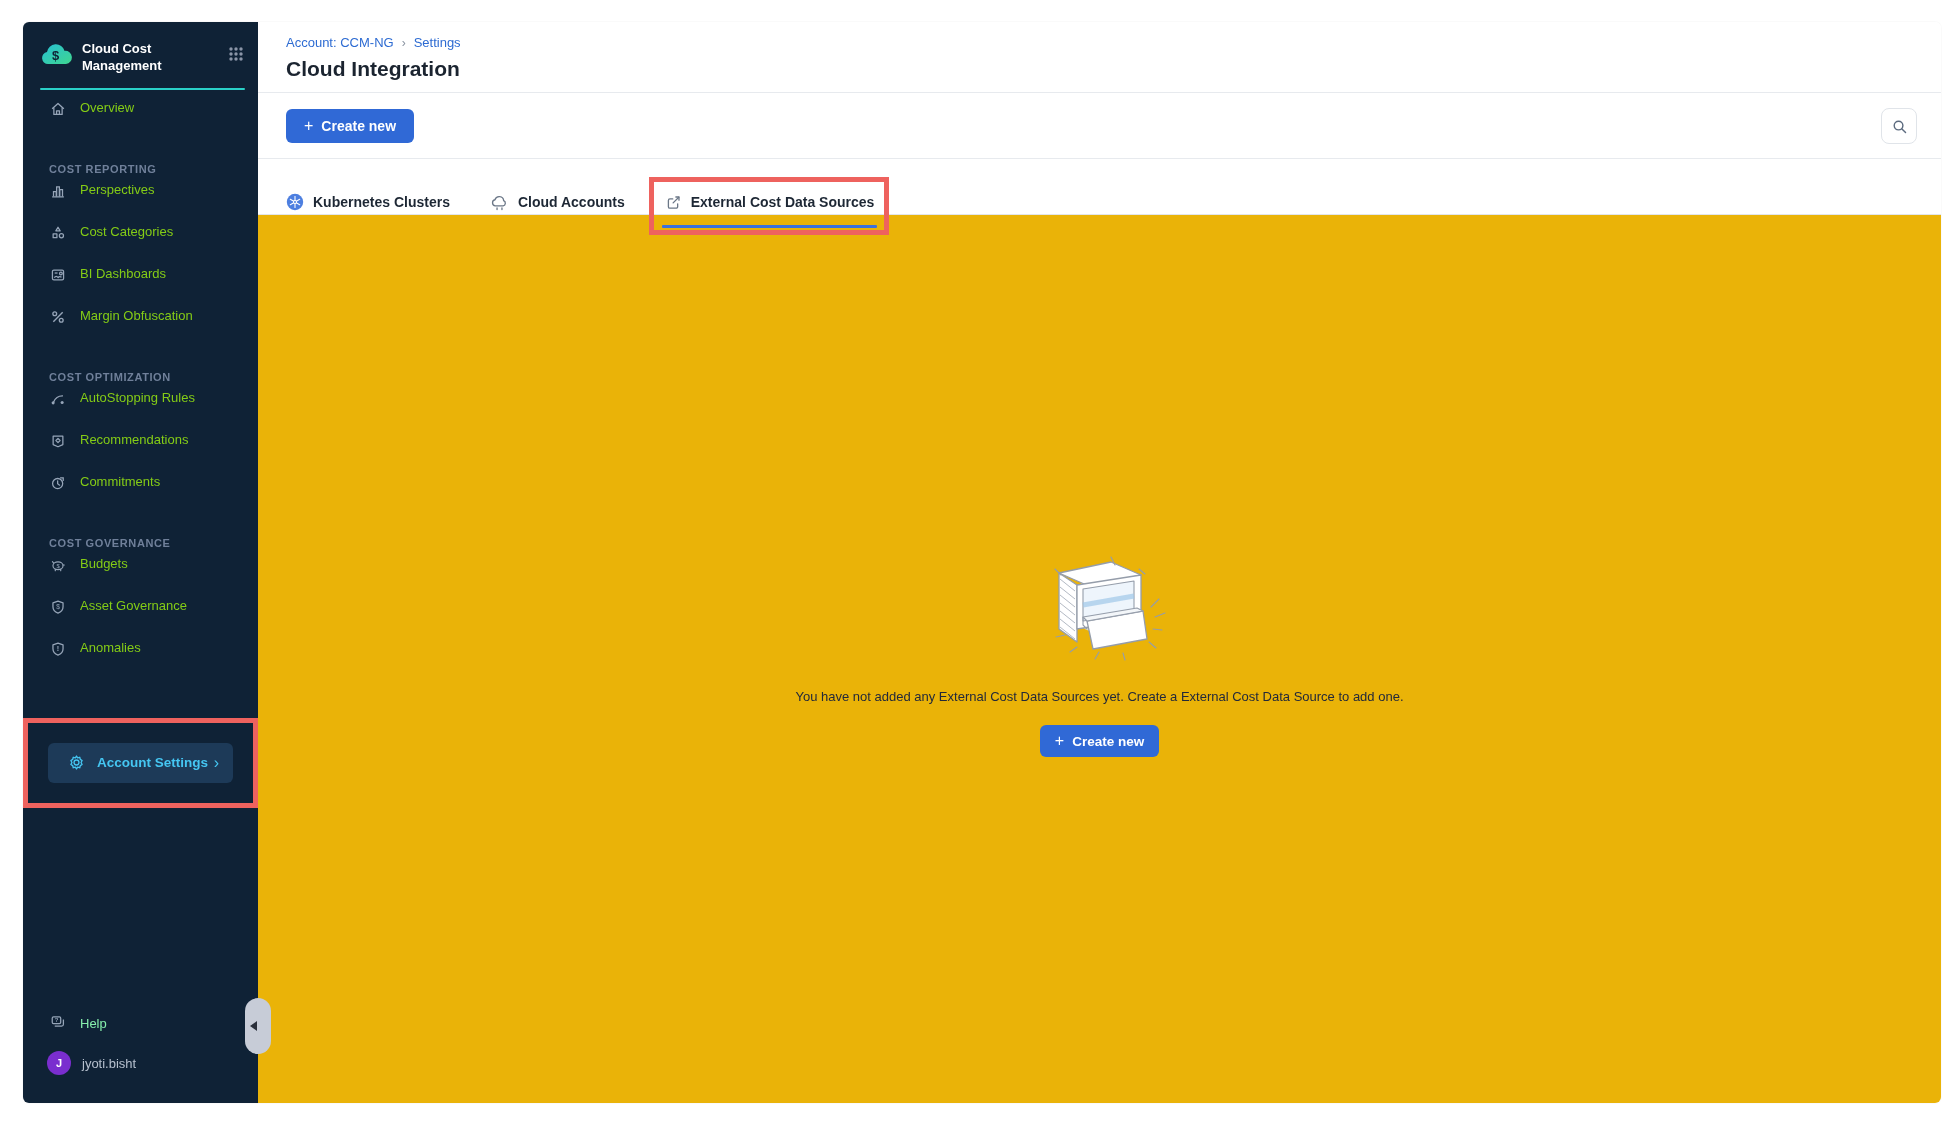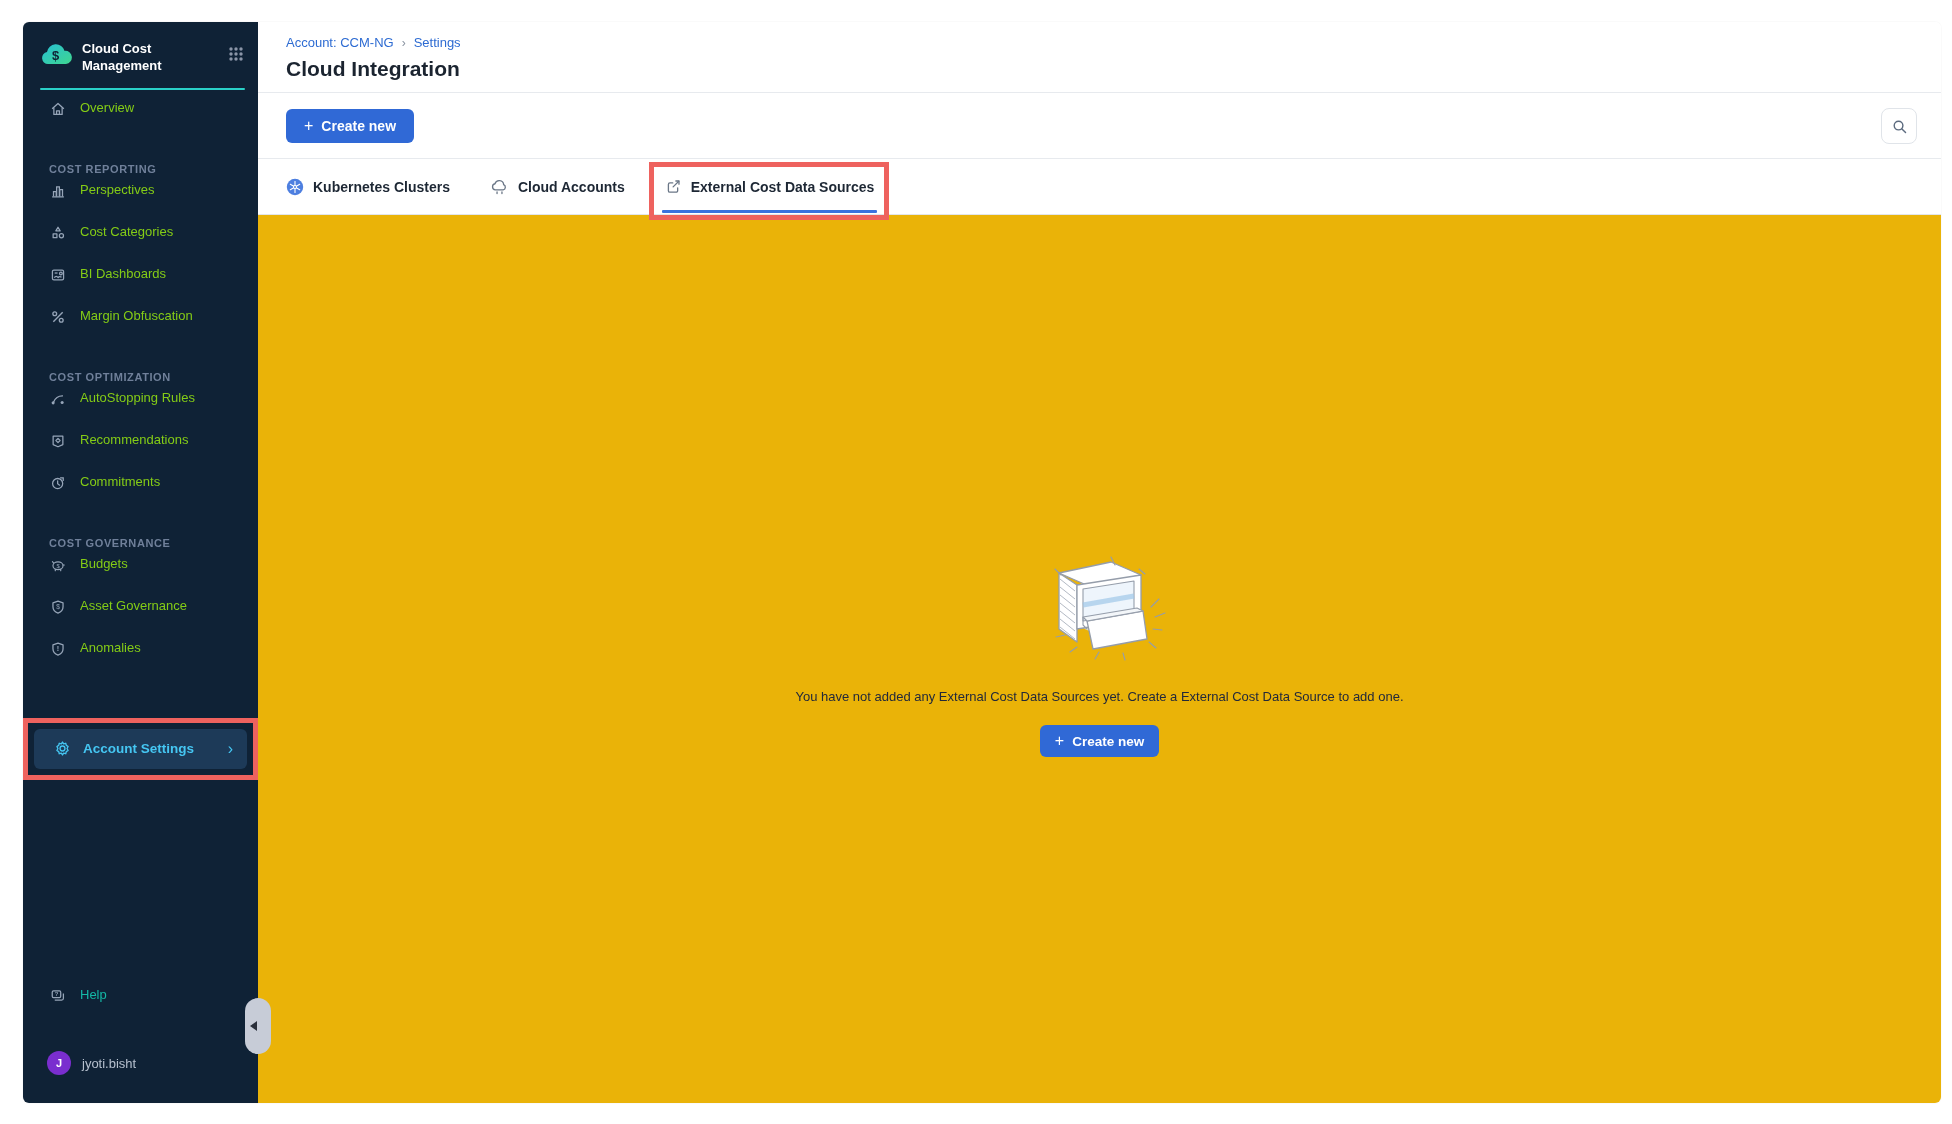--- a/index.html
+++ b/index.html
@@ -22,31 +22,31 @@
   .nav { padding-top:10px; }
   .nav-item { display:flex; align-items:flex-start; height:42px; padding:0 12px 0 26px;
     font-size:13px; color:#84cc16; cursor:pointer; }
   .nav-item .nicon { width:18px; height:18px; flex:none; margin-right:13px;
     display:flex; align-items:center; justify-content:center; }
   .sec-label { font-size:11px; letter-spacing:.6px; color:#70809a; font-weight:bold;
     padding:0 0 0 26px; margin:21px 0 7px 0; }
 
   .acct-wrap { margin:36px 0 0 0; padding:0 0 0 0; position:relative; }
   .annotation { border:5px solid #ee625e; }
-  .acct-annotation { margin:0; padding:6px; }
+  .acct-annotation { margin:0; padding:20px; }
   .acct-row { display:flex; align-items:center; height:40px; background:#1d3a58;
     border-radius:6px; padding:0 14px 0 19px; cursor:pointer; }
   .acct-row .nicon { width:19px; height:19px; margin-right:11px; display:flex; align-items:center; justify-content:center; }
   .acct-label { color:#45c6f2; font-size:13.5px; font-weight:bold; }
   .acct-chev { margin-left:auto; color:#45c6f2; font-size:16px; line-height:1; }
 
   .side-spacer { flex:1; }
   .side-bottom { padding-bottom:16px; }
-  .help-item { display:flex; align-items:flex-start; height:44px; padding:0 12px 0 26px;
-    font-size:13px; color:#14b8a6; cursor:pointer; }
+  .help-item { display:flex; align-items:flex-end; height:44px; padding:0 12px 0 26px;
+    font-size:13px; color:#86efac; cursor:pointer; }
   .help-item .nicon { width:18px; height:18px; margin-right:13px; display:flex; align-items:center; justify-content:center;}
   .user-item { display:flex; align-items:center; height:48px; padding:0 12px 0 24px;
     font-size:13px; color:#b6c0ce; cursor:pointer; margin-top:8px; }
   .avatar { width:24px; height:24px; border-radius:50%; background:#7a2ecf; color:#fff;
     font-size:11px; font-weight:bold; display:flex; align-items:center; justify-content:center;
     margin-right:11px; flex:none; }
   .collapse-handle { position:absolute; right:-13px; top:976px; width:26px; height:56px;
     background:#c7ccd7; border-radius:13px; display:flex; align-items:center;
     justify-content:flex-start; padding-left:5px; cursor:pointer; z-index:5; }
   .collapse-handle .tri { width:0; height:0; border-top:5px solid transparent;
@@ -61,21 +61,21 @@
   .page-title { margin-top:7px; font-size:21px; font-weight:bold; color:#1b2430; }
 
   .toolbar { display:flex; align-items:center; padding:15px 24px 14px 28px; }
   .btn-primary { display:inline-flex; align-items:center; gap:8px; background:#3069d6; color:#fff;
     border:none; border-radius:6px; font-size:14px; font-weight:bold; padding:0 18px; height:34px;
     cursor:pointer; font-family:inherit; }
   .btn-plus { font-size:16px; font-weight:normal; line-height:1; }
   .search-btn { margin-left:auto; width:36px; height:36px; border:1px solid #e0e4e9; border-radius:8px;
     background:#fff; display:flex; align-items:center; justify-content:center; cursor:pointer; }
 
-  .tabbar { position:relative; display:flex; align-items:center; gap:40px; height:57px;
+  .tabbar { position:relative; display:flex; align-items:flex-end; gap:40px; height:57px;
     padding:0 28px; border-top:1px solid #e7eaee; border-bottom:1px solid #e2e6ea; background:#fff; }
   .tab { position:relative; display:flex; align-items:center; gap:9px; font-size:14px;
     font-weight:bold; color:#1d2734; cursor:pointer; height:24px; }
   .tab-annotation { position:absolute; left:-16px; right:-15px; top:-13px; bottom:-21px;
     pointer-events:none; z-index:4; }
   .tab-underline { position:absolute; left:-3px; right:-3px; bottom:-14px; height:3px;
     background:#3a72de; border-radius:1px; }
 
   .content { flex:1; background:#eab308; display:flex; flex-direction:column; align-items:center; }
   .empty-illus { margin-top:332px; }

